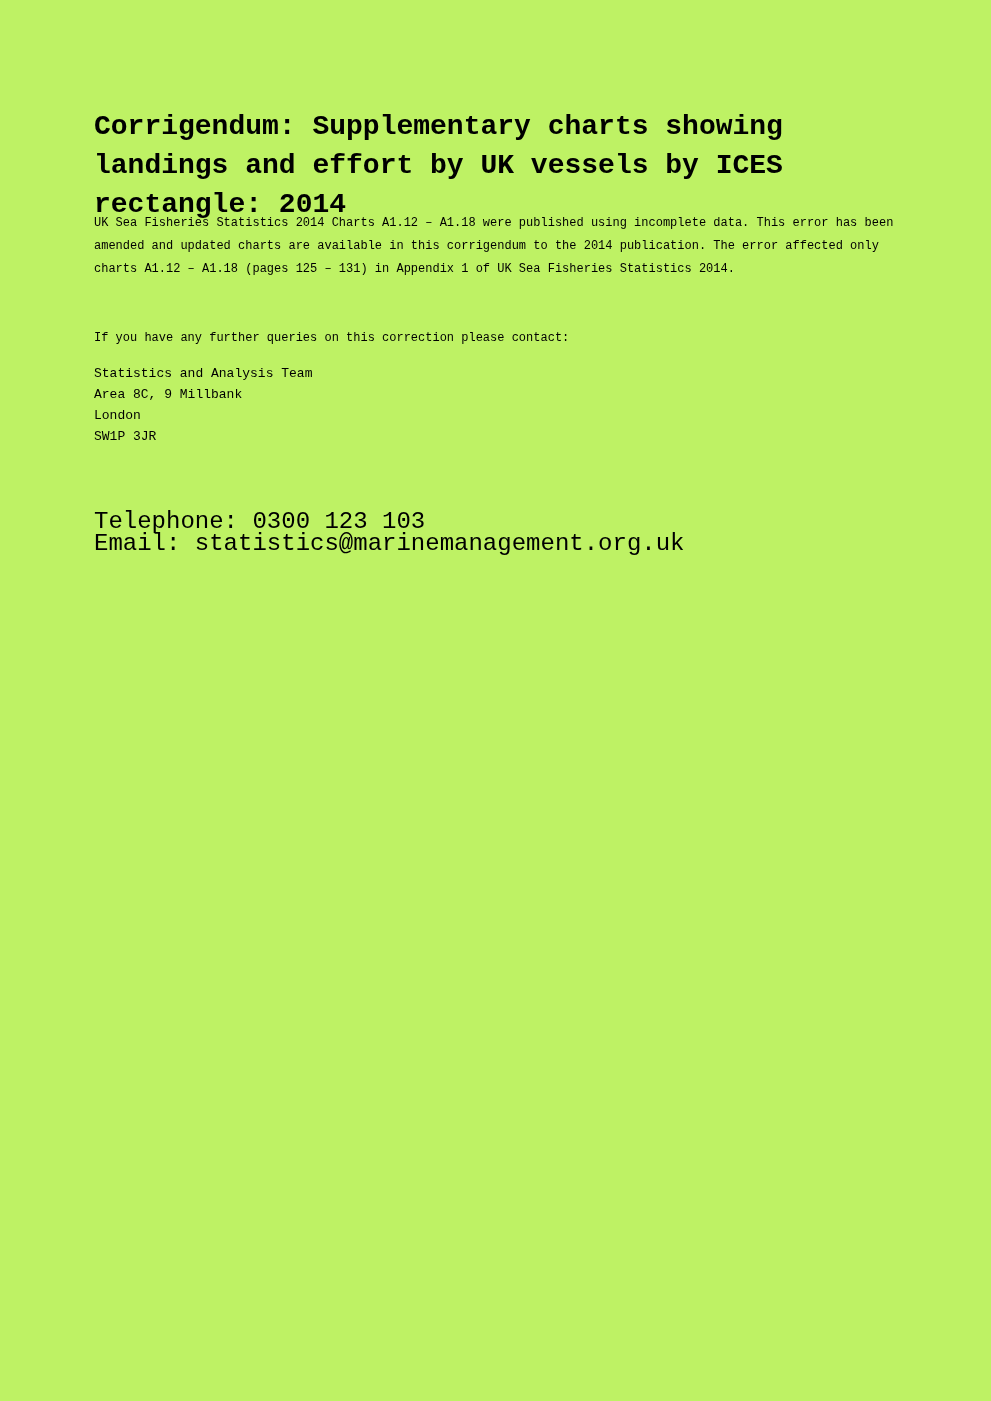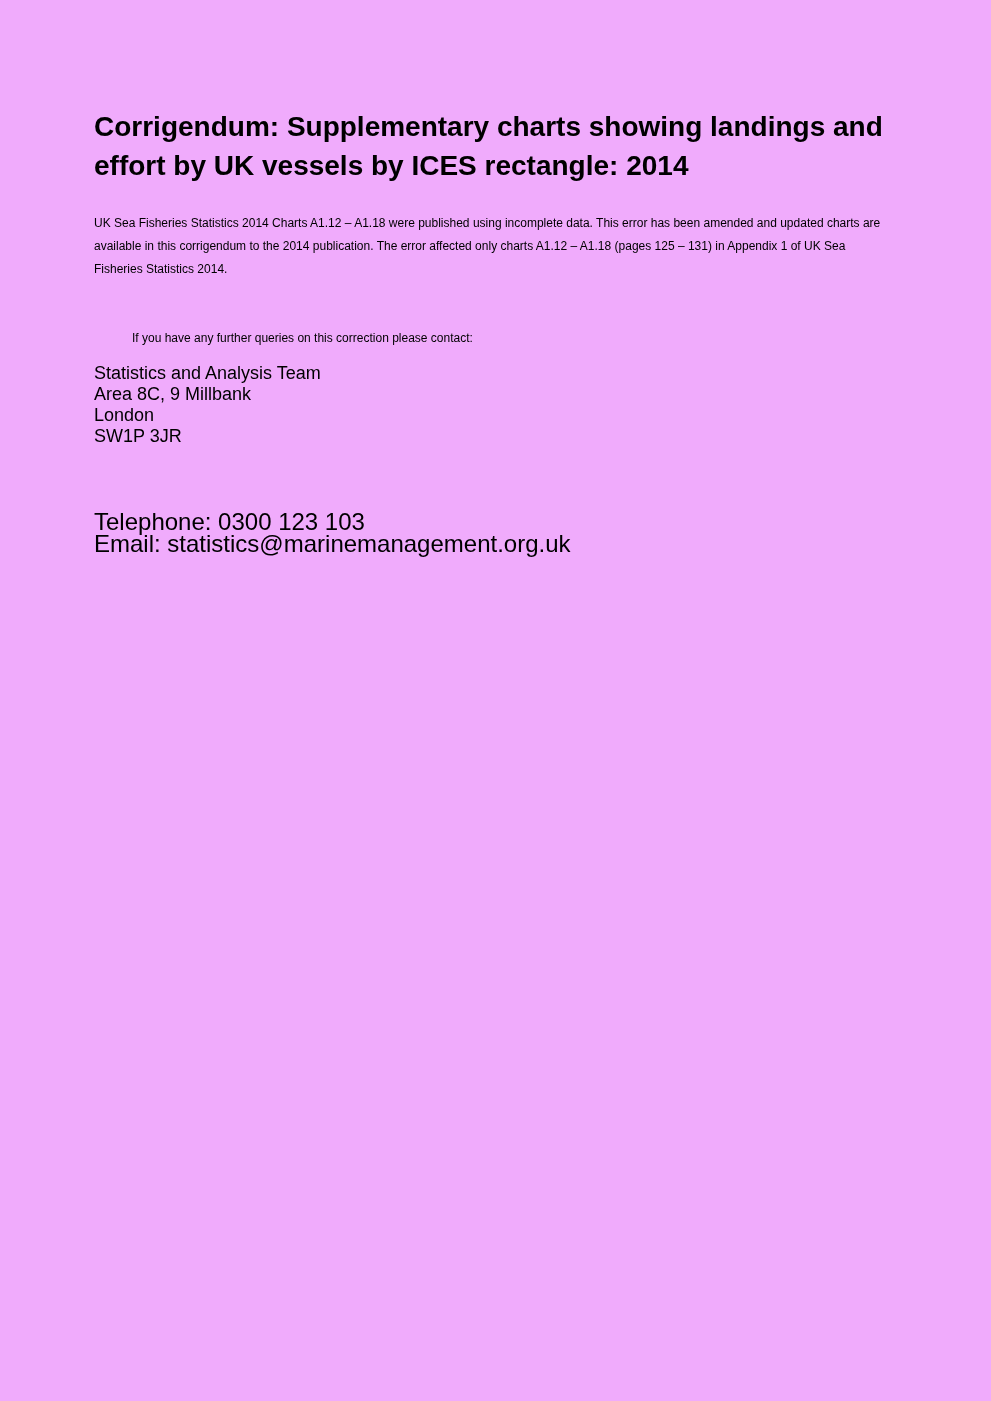--- a/index.html
+++ b/index.html
@@ -4,22 +4,22 @@
 <style>
   html, body {
     margin: 0;
     padding: 0;
     background: #ffffff;
   }
   .page {
     position: relative;
     width: 991px;
     height: 1401px;
-    background: #f0abfc;
-    font-family: Liberation Sans, sans-serif;
+    background: #bef264;
+    font-family: Liberation Mono, monospace;
     color: #000000;
     overflow: hidden;
   }
   .title {
     position: absolute;
     left: 94px;
     top: 107px;
     width: 803px;
     margin: 0;
     font-size: 28px;
@@ -35,30 +35,29 @@
     font-size: 12px;
     font-weight: normal;
     line-height: 23px;
     color: #000000;
   }
   .intro {
     top: 212px;
   }
   .contact-intro {
     top: 327px;
-    margin-left: 38px;
   }
   .address {
     position: absolute;
     left: 94px;
     top: 363px;
     width: 803px;
   }
   .address-line {
-    font-size: 18px;
+    font-size: 13px;
     line-height: 21px;
     color: #000000;
   }
   .contact-details {
     position: absolute;
     left: 94px;
     top: 511px;
     width: 803px;
   }
   .contact-line {

